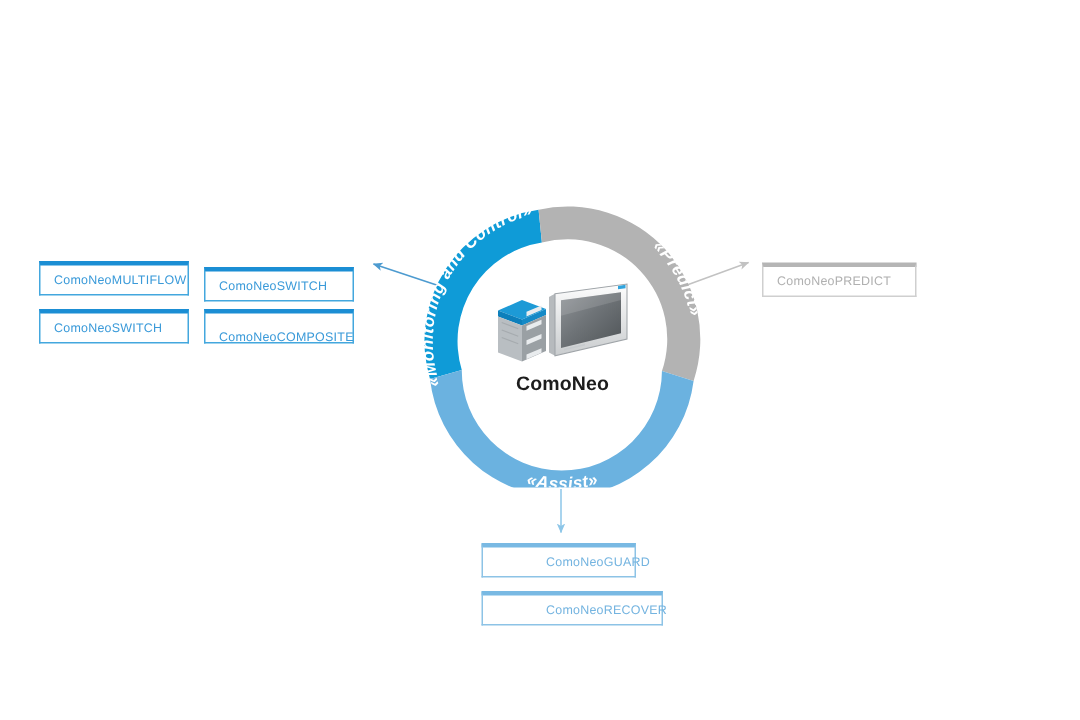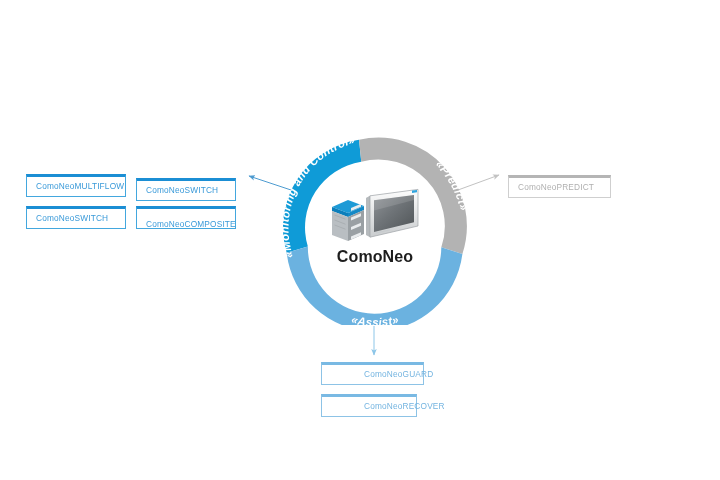--- a/index.html
+++ b/index.html
@@ -88,21 +88,21 @@
     top: 186px;
     width: 114px;
     height: 92px;
   }
   #device-svg { display: block; position: absolute; left: 8px; top: 0; }
   #center-caption {
     position: absolute;
     left: 0; top: 62px;
     width: 114px;
     text-align: center;
-    font-size: 16px;
+    font-size: 13px;
     font-weight: bold;
     color: #1d1d1d;
     letter-spacing: 0.1px;
   }
 
   
   .connector {
     position: absolute;
     overflow: visible;
   }
@@ -129,21 +129,21 @@
   </div>
 
   <div class="node-box box-grey" style="left:508px; top:175px; width:103px; height:23px;text-align:right;">
     <span class="node-label">ComoNeoPREDICT</span>
   </div>
 
   <div class="node-box box-lightblue" style="left:321px; top:362px; width:103px; height:23px;">
     <span class="node-label">ComoNeoGUARD</span>
   </div>
 
-  <div class="node-box box-lightblue" style="left:321px; top:394px; width:96px; height:23px;">
+  <div class="node-box box-lightblue" style="left:321px; top:394px; width:121px; height:23px;">
     <span class="node-label">ComoNeoRECOVER</span>
   </div>
 
   <svg class="connector" style="left:0; top:0;" width="720" height="480">
     <defs>
       <marker id="arrow-blue" markerWidth="7" markerHeight="7" refX="6" refY="3.2" orient="auto" markerUnits="strokeWidth">
         <path d="M0,0.4 L6.5,3.2 L0,6 L1.6,3.2 Z" fill="#4d9bd0"></path>
       </marker>
       <marker id="arrow-grey" markerWidth="7" markerHeight="7" refX="6" refY="3.2" orient="auto" markerUnits="strokeWidth">
         <path d="M0,0.4 L6.5,3.2 L0,6 L1.6,3.2 Z" fill="#c2c2c2"></path>

